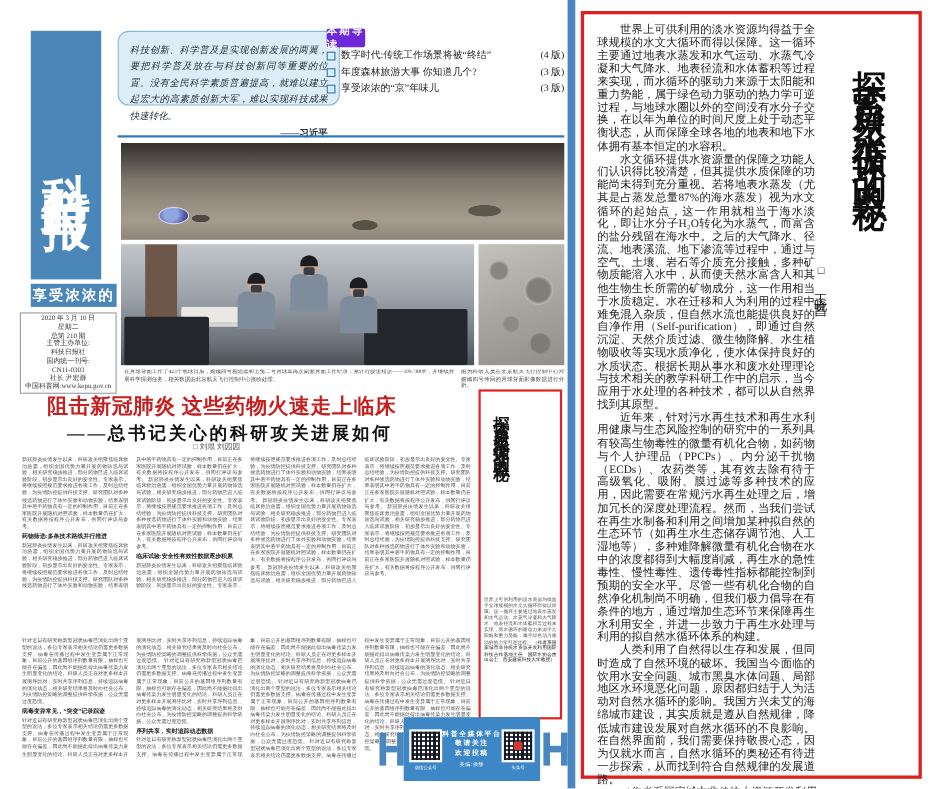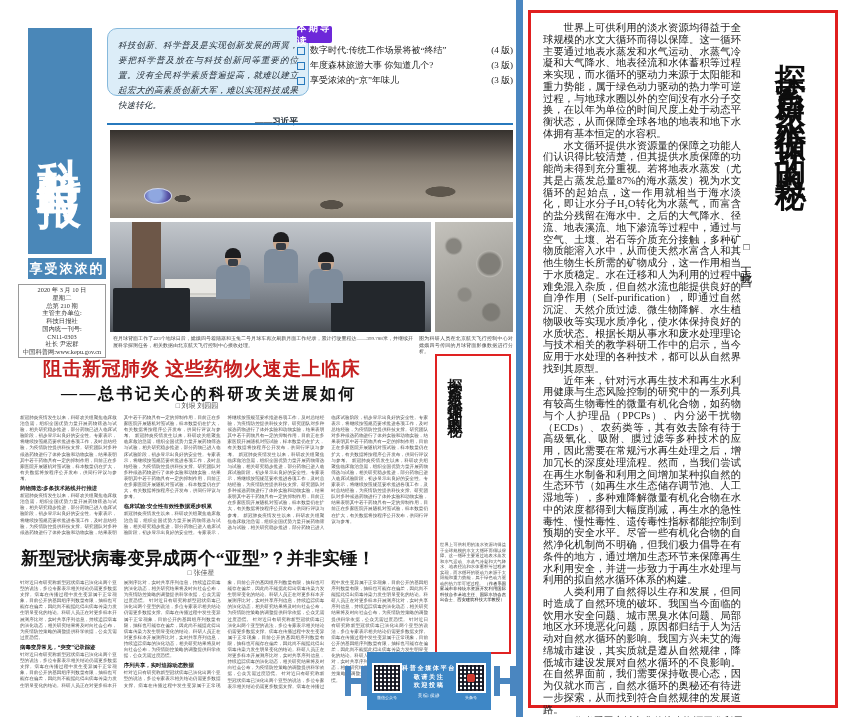--- a/index.html
+++ b/index.html
@@ -221,22 +221,20 @@
       <span class="sub">药物筛选:多条技术路线并行推进</span>
       <span>新冠肺炎疫情发生以来，科研攻关组聚焦临床救治急需，组织全国优势力量开展药物筛选与试验，相关研究稳步推进，部分药物已进入临床试验阶段，初步显示出良好的安全性。专家表示，将继续按照规范要求推进各项工作，及时总结经验，为疫情防控提供科技支撑。研究团队对多种候选药物进行了体外实验和动物实验，结果表明其中若干药物具有一定的抑制作用，目前正在多家医院开展随机对照试验，样本数量仍在扩大，有关数据将按程序公开发布，供同行评议与参考。</span>
       <span>新冠肺炎疫情发生以来，科研攻关组聚焦临床救治急需，组织全国优势力量开展药物筛选与试验，相关研究稳步推进，部分药物已进入临床试验阶段，初步显示出良好的安全性。专家表示，将继续按照规范要求推进各项工作，及时总结经验，为疫情防控提供科技支撑。研究团队对多种候选药物进行了体外实验和动物实验，结果表明其中若干药物具有一定的抑制作用，目前正在多家医院开展随机对照试验，样本数量仍在扩大，有关数据将按程序公开发布，供同行评议与参考。</span>
       <span class="sub">临床试验:安全性有效性数据逐步积累</span>
       <span>新冠肺炎疫情发生以来，科研攻关组聚焦临床救治急需，组织全国优势力量开展药物筛选与试验，相关研究稳步推进，部分药物已进入临床试验阶段，初步显示出良好的安全性。专家表示，将继续按照规范要求推进各项工作，及时总结经验，为疫情防控提供科技支撑。研究团队对多种候选药物进行了体外实验和动物实验，结果表明其中若干药物具有一定的抑制作用，目前正在多家医院开展随机对照试验，样本数量仍在扩大，有关数据将按程序公开发布，供同行评议与参考。</span>
       <span>新冠肺炎疫情发生以来，科研攻关组聚焦临床救治急需，组织全国优势力量开展药物筛选与试验，相关研究稳步推进，部分药物已进入临床试验阶段，初步显示出良好的安全性。专家表示，将继续按照规范要求推进各项工作，及时总结经验，为疫情防控提供科技支撑。研究团队对多种候选药物进行了体外实验和动物实验，结果表明其中若干药物具有一定的抑制作用，目前正在多家医院开展随机对照试验，样本数量仍在扩大，有关数据将按程序公开发布，供同行评议与参考。</span>
       <span>新冠肺炎疫情发生以来，科研攻关组聚焦临床救治急需，组织全国优势力量开展药物筛选与试验，相关研究稳步推进，部分药物已进入临床试验阶段，初步显示出良好的安全性。专家表示，将继续按照规范要求推进各项工作，及时总结经验，为疫情防控提供科技支撑。研究团队对多种候选药物进行了体外实验和动物实验，结果表明其中若干药物具有一定的抑制作用，目前正在多家医院开展随机对照试验，样本数量仍在扩大，有关数据将按程序公开发布，供同行评议与参考。</span>
       <span>新冠肺炎疫情发生以来，科研攻关组聚焦临床救治急需，组织全国优势力量开展药物筛选与试验，相关研究稳步推进，部分药物已进入临床试验阶段，初步显示出良好的安全性。专家表示，将继续按照规范要求推进各项工作，及时总结经验，为疫情防控提供科技支撑。研究团队对多种候选药物进行了体外实验和动物实验，结果表明其中若干药物具有一定的抑制作用，目前正在多家医院开展随机对照试验，样本数量仍在扩大，有关数据将按程序公开发布，供同行评议与参考。</span>
     </div>
 
-    <div class="abs h2">新型冠状病毒变异成两个“亚型”？并非实锤！</div>
-    <div class="abs byline by2">□ 张佳星</div>
     <div class="abs cols cols2">
       <span>针对近日有研究称新型冠状病毒已演化出两个亚型的说法，多位专家表示相关结论仍需更多数据支撑。病毒在传播过程中发生变异属于正常现象，目前公开的基因组序列数量有限，抽样也可能存在偏差，因此尚不能据此得出病毒传染力发生明显变化的结论。科研人员正在对更多样本开展测序比对，实时共享序列信息，持续追踪病毒的演化动态，相关研究结果将及时向社会公布，为疫情防控策略的调整提供科学依据，公众无需过度恐慌。</span>
       <span class="sub">病毒变异常见，“突变”记录踪迹</span>
       <span>针对近日有研究称新型冠状病毒已演化出两个亚型的说法，多位专家表示相关结论仍需更多数据支撑。病毒在传播过程中发生变异属于正常现象，目前公开的基因组序列数量有限，抽样也可能存在偏差，因此尚不能据此得出病毒传染力发生明显变化的结论。科研人员正在对更多样本开展测序比对，实时共享序列信息，持续追踪病毒的演化动态，相关研究结果将及时向社会公布，为疫情防控策略的调整提供科学依据，公众无需过度恐慌。</span>
       <span>针对近日有研究称新型冠状病毒已演化出两个亚型的说法，多位专家表示相关结论仍需更多数据支撑。病毒在传播过程中发生变异属于正常现象，目前公开的基因组序列数量有限，抽样也可能存在偏差，因此尚不能据此得出病毒传染力发生明显变化的结论。科研人员正在对更多样本开展测序比对，实时共享序列信息，持续追踪病毒的演化动态，相关研究结果将及时向社会公布，为疫情防控策略的调整提供科学依据，公众无需过度恐慌。</span>
       <span class="sub">序列共享，实时追踪动态数据</span>
       <span>针对近日有研究称新型冠状病毒已演化出两个亚型的说法，多位专家表示相关结论仍需更多数据支撑。病毒在传播过程中发生变异属于正常现象，目前公开的基因组序列数量有限，抽样也可能存在偏差，因此尚不能据此得出病毒传染力发生明显变化的结论。科研人员正在对更多样本开展测序比对，实时共享序列信息，持续追踪病毒的演化动态，相关研究结果将及时向社会公布，为疫情防控策略的调整提供科学依据，公众无需过度恐慌。</span>
       <span>针对近日有研究称新型冠状病毒已演化出两个亚型的说法，多位专家表示相关结论仍需更多数据支撑。病毒在传播过程中发生变异属于正常现象，目前公开的基因组序列数量有限，抽样也可能存在偏差，因此尚不能据此得出病毒传染力发生明显变化的结论。科研人员正在对更多样本开展测序比对，实时共享序列信息，持续追踪病毒的演化动态，相关研究结果将及时向社会公布，为疫情防控策略的调整提供科学依据，公众无需过度恐慌。</span>
       <span>针对近日有研究称新型冠状病毒已演化出两个亚型的说法，多位专家表示相关结论仍需更多数据支撑。病毒在传播过程中发生变异属于正常现象，目前公开的基因组序列数量有限，抽样也可能存在偏差，因此尚不能据此得出病毒传染力发生明显变化的结论。科研人员正在对更多样本开展测序比对，实时共享序列信息，持续追踪病毒的演化动态，相关研究结果将及时向社会公布，为疫情防控策略的调整提供科学依据，公众无需过度恐慌。</span>
       <span>针对近日有研究称新型冠状病毒已演化出两个亚型的说法，多位专家表示相关结论仍需更多数据支撑。病毒在传播过程中发生变异属于正常现象，目前公开的基因组序列数量有限，抽样也可能存在偏差，因此尚不能据此得出病毒传染力发生明显变化的结论。科研人员正在对更多样本开展测序比对，实时共享序列信息，持续追踪病毒的演化动态，相关研究结果将及时向社会公布，为疫情防控策略的调整提供科学依据，公众无需过度恐慌。</span>

